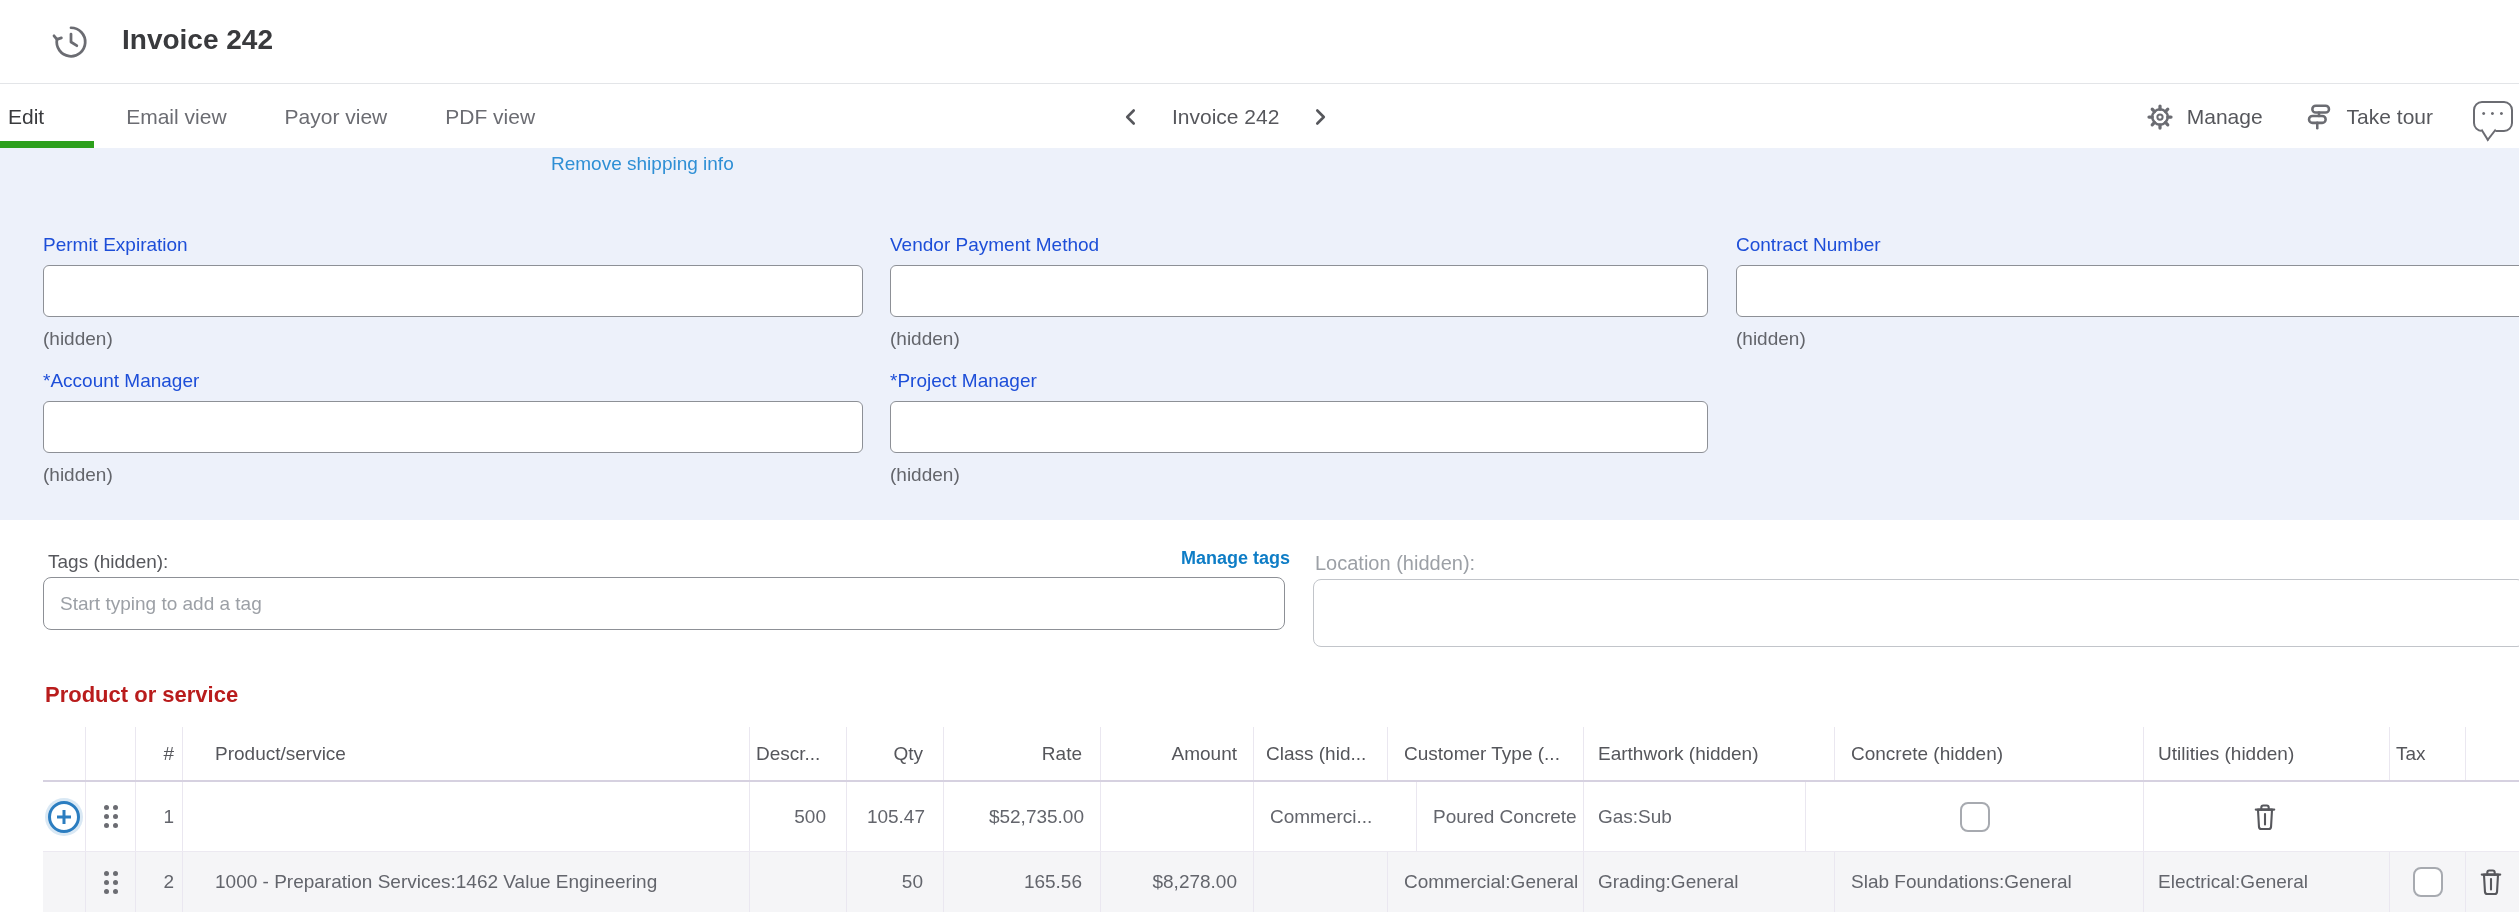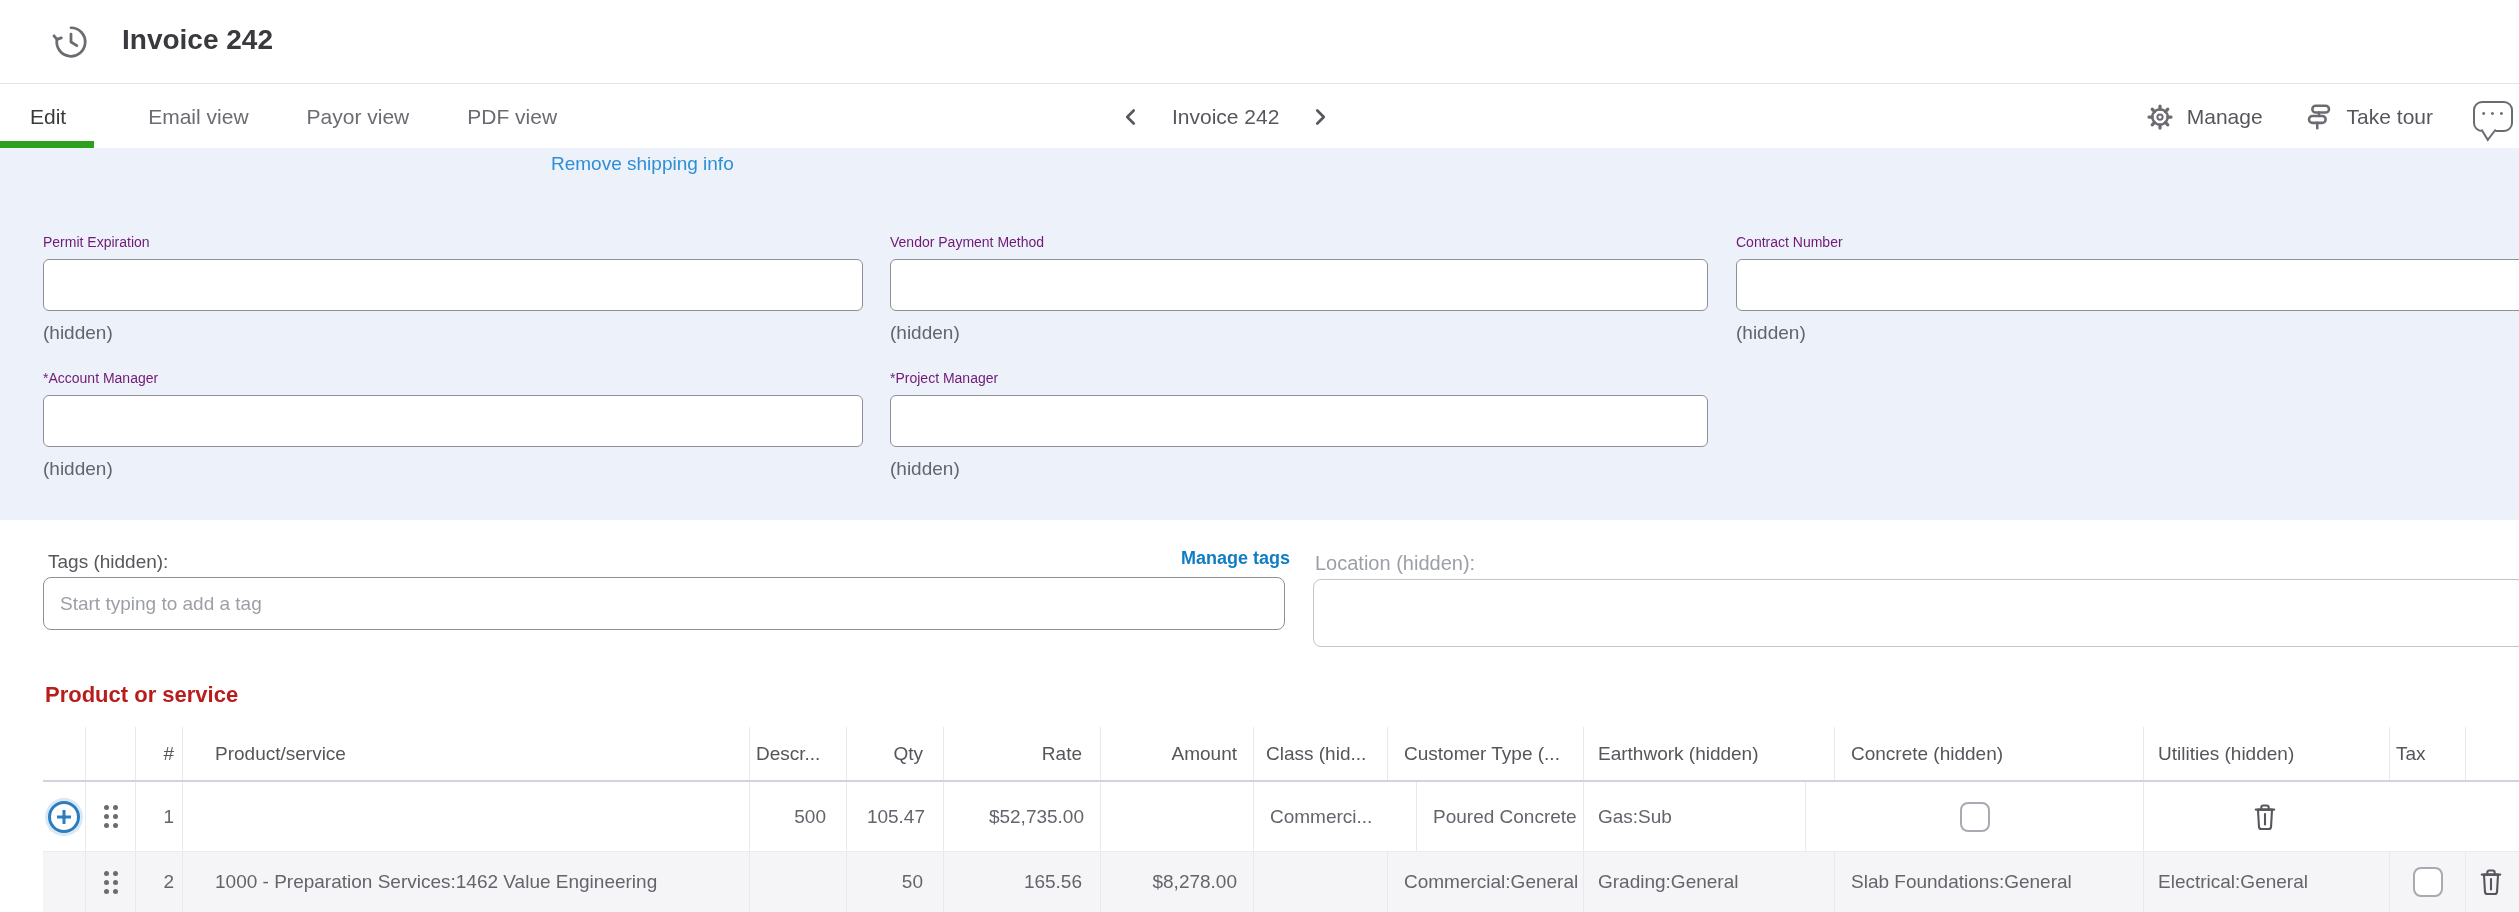--- a/index.html
+++ b/index.html
@@ -12,36 +12,36 @@
   
   .topbar { position:absolute; left:0; top:0; width:2519px; height:84px; background:#fff; border-bottom:1px solid #E3E5E8; }
   .history-btn { position:absolute; left:52px; top:23px; width:38px; height:38px; background:none; border:none; cursor:pointer; }
   .page-title { position:absolute; left:122px; top:24px; font-size:28px; font-weight:bold; color:#393A3D; }
 
   
   .tabbar { position:absolute; left:0; top:85px; width:2519px; height:63px; background:#fff; }
   .tabs { position:absolute; left:8px; top:0; height:100%; display:flex; align-items:center; gap:46px; }
   .tab { background:none; border:none; font-family:inherit; font-size:21px; color:#6B6C72; cursor:pointer; padding:0 6px; }
   .tab.active { color:#393A3D; }
-  .tab:first-child { margin-right:24px; padding-left:0;margin-left:22px; }
+  .tab:first-child { margin-right:24px; padding-left:0; }
   .active-underline { position:absolute; left:0; bottom:0; width:94px; height:7px; background:#2CA01C; }
   .doc-nav { position:absolute; left:1118px; top:0; height:100%; display:flex; align-items:center; gap:28px; }
   .nav-chevron { background:none; border:none; cursor:pointer; width:26px; height:26px; color:#6B6C72; }
   .doc-nav-label { font-size:21px; color:#56575C; }
   .tab-actions { position:absolute; right:6px; top:0; height:100%; display:flex; align-items:center; gap:40px; }
   .action-btn { background:none; border:none; cursor:pointer; display:flex; align-items:center; gap:12px; font-family:inherit; font-size:21px; color:#56575C; }
   .chat-icon { position:relative; width:40px; height:31px; border:2.5px solid #6B6C72; border-radius:9px; }
   .chat-icon::before { content:""; position:absolute; left:7px; bottom:-7px; width:11px; height:11px; background:#fff; border-right:2.5px solid #6B6C72; border-bottom:2.5px solid #6B6C72; transform:rotate(58deg) skewX(20deg); }
   .chat-icon::after { content:"• • •"; position:absolute; left:0; right:0; top:4px; text-align:center; font-size:11px; letter-spacing:1px; color:#6B6C72; }
 
   
   .blue-panel { position:absolute; left:0; top:148px; width:2519px; height:372px; background:#EDF1FA; }
   .remove-shipping { position:absolute; left:551px; top:5px; font-size:19px; color:#2E8FD5; text-decoration:none; cursor:pointer; background:none; border:none; font-family:inherit; }
   .field { position:absolute; }
-  .field label { display:block; font-size:14px; color:#701a75; margin-bottom:9px; }
+  .field label { display:block; font-size:19px; color:#1d4ed8; margin-bottom:9px; }
   .field input { display:block; width:100%; height:52px; border:1px solid #8D9096; border-radius:6px; background:#fff; font-family:inherit; font-size:19px; padding:0 14px; color:#393A3D; }
   .field .hint { margin-top:11px; font-size:19px; color:#63656B; }
   .f1 { left:43px; top:86px; width:820px; }
   .f2 { left:890px; top:86px; width:818px; }
   .f3 { left:1736px; top:86px; width:790px; }
   .f4 { left:43px; top:222px; width:820px; }
   .f5 { left:890px; top:222px; width:818px; }
 
   
   .tags-label { position:absolute; left:48px; top:551px; font-size:19px; color:#56575C; }

